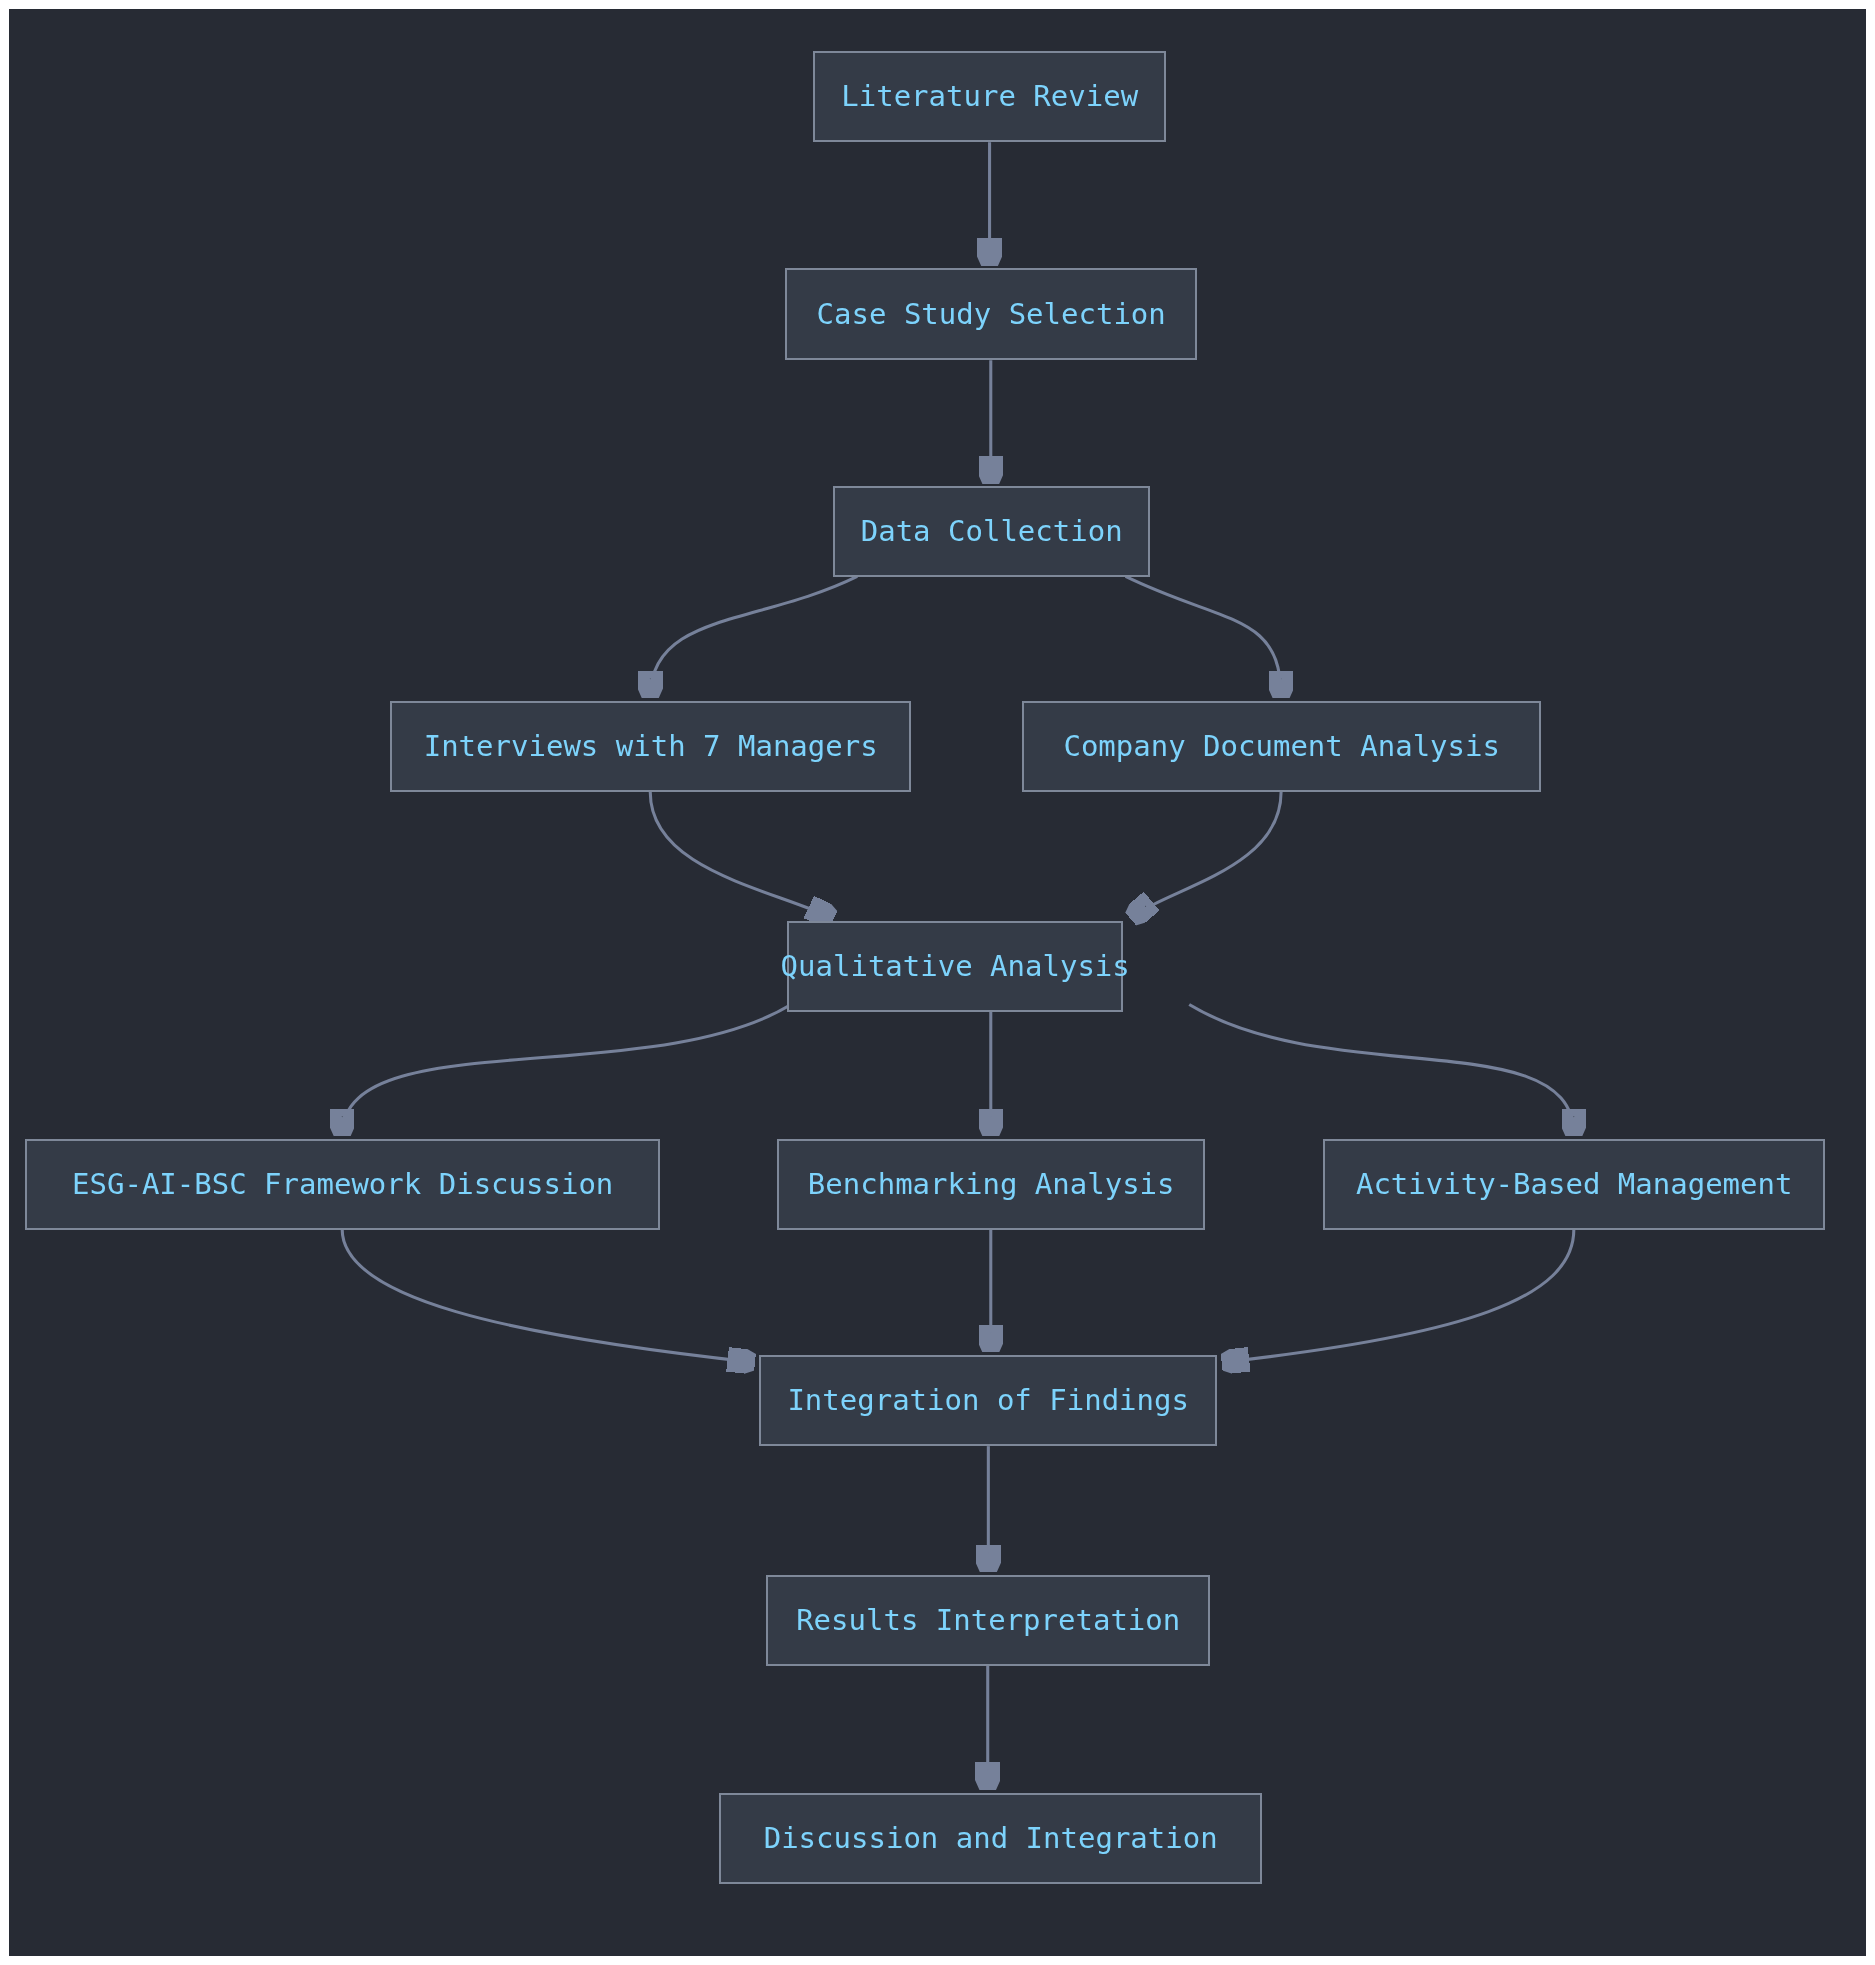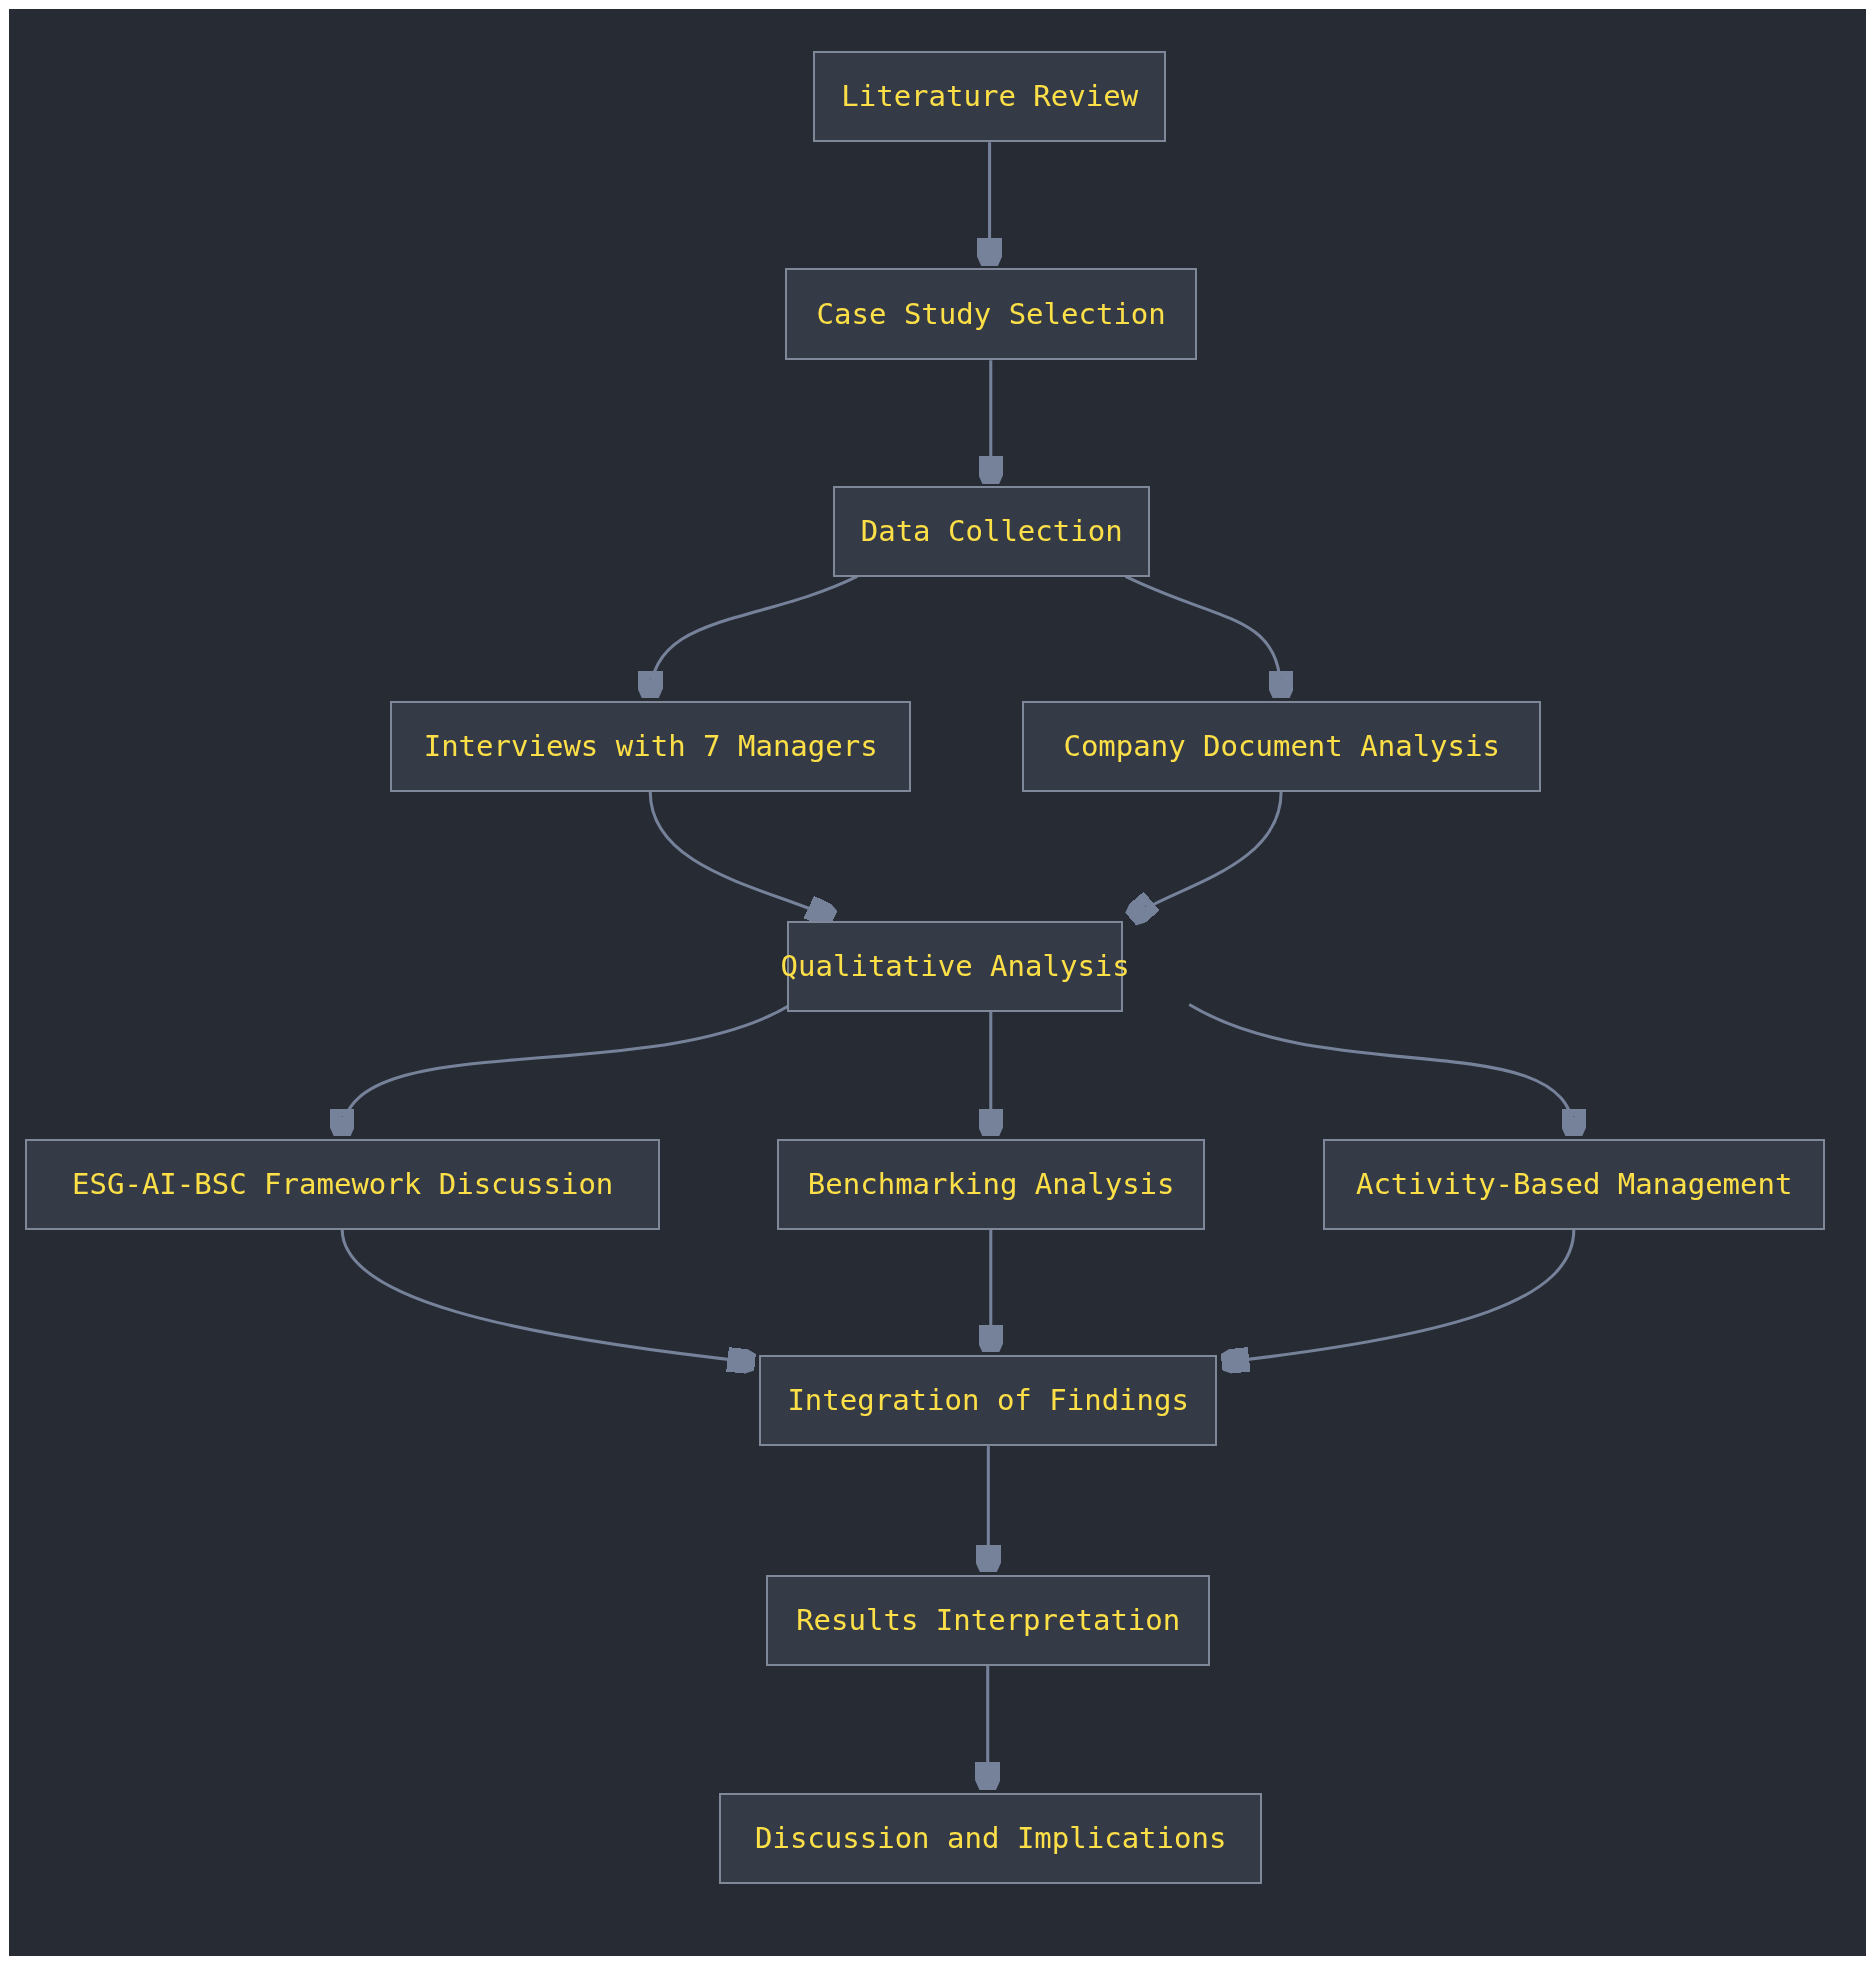--- a/index.html
+++ b/index.html
@@ -38,21 +38,21 @@
     position: absolute;
     box-sizing: border-box;
     background: #343B47;
     border: 2.5px solid #7E8899;
     display: flex;
     align-items: center;
     justify-content: center;
     font-family: "DejaVu Sans Mono", "Liberation Mono", monospace;
     font-size: 29px;
     line-height: 1;
-    color: #fde047;
+    color: #7dd3fc;
     white-space: nowrap;
     text-align: center;
   }
   
   .n-literature   { left:804px; top:42px;   width:353px;  height:91px; }
   .n-casestudy    { left:776px; top:259px;  width:412px;  height:92px; }
   .n-datacoll     { left:824px; top:477px;  width:317px;  height:91px; }
   .n-interviews   { left:381px;  top:692px; width:521px;  height:91px; }
   .n-companydoc   { left:1013px; top:692px; width:519px;  height:91px; }
   .n-qualitative  { left:778px; top:912px; width:336px;  height:91px; }
@@ -118,18 +118,18 @@
     <div class="node n-benchmark">
       <span>Benchmarking Analysis</span>
     </div>
     <div class="node n-integration">
       <span>Integration of Findings</span>
     </div>
     <div class="node n-results">
       <span>Results Interpretation</span>
     </div>
     <div class="node n-discussion">
-      <span>Discussion and Implications</span>
+      <span>Discussion and Integration</span>
     </div>
 
   </div>
 </div>
 
 
 </body></html>

